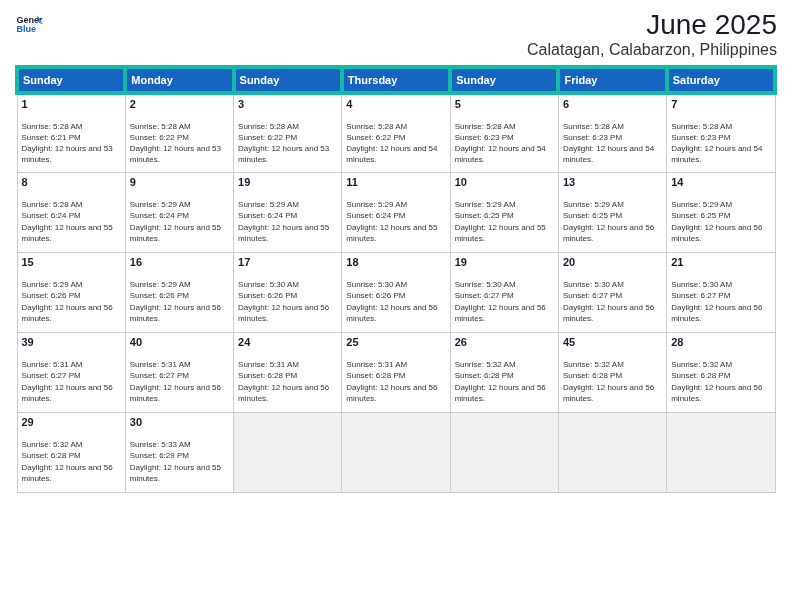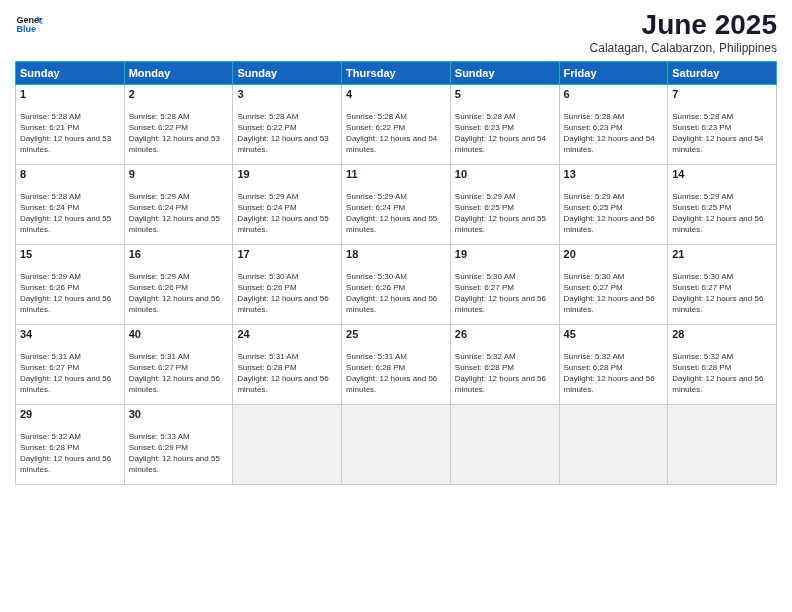--- a/index.html
+++ b/index.html
@@ -28,41 +28,41 @@
     }
     .logo-icon {
       width: 28px;
       height: 28px;
     }
     .title-area {
       text-align: right;
     }
     .month-title {
       font-size: 28px;
-      font-weight: bold;
+      font-weight: normal;
       color: #1a1a2e;
       line-height: 1.1;
     }
     .location {
-      font-size: 12px;
+      font-size: 16px;
       color: #333;
     }
     .calendar-table {
       width: 100%;
       border-collapse: collapse;
       table-layout: fixed;
     }
     .calendar-table th {
       background-color: #1565c0;
       color: #fff;
       font-size: 11px;
       font-weight: bold;
       padding: 5px 4px;
       text-align: left;
-      border: 1px solid #14b8a6;
+      border: 4px solid #14b8a6;
     }
     .calendar-table td {
       border: 1px solid #ccc;
       vertical-align: top;
       padding: 3px 4px;
       font-size: 8.5px;
       color: #333;
       background: #fff;
       height: 80px;
     }
@@ -284,21 +284,21 @@
         <span class="day-num">21</span>
         <div class="cell-text">
           Sunrise: 5:30 AM<br>
           Sunset: 6:27 PM<br>
           Daylight: 12 hours and 56 minutes.
         </div>
       </td>
         </tr>
         <tr>
           <td>
-        <span class="day-num">34</span>
+        <span class="day-num">39</span>
         <div class="cell-text">
           Sunrise: 5:31 AM<br>
           Sunset: 6:27 PM<br>
           Daylight: 12 hours and 56 minutes.
         </div>
       </td>
           <td>
         <span class="day-num">40</span>
         <div class="cell-text">
           Sunrise: 5:31 AM<br>

